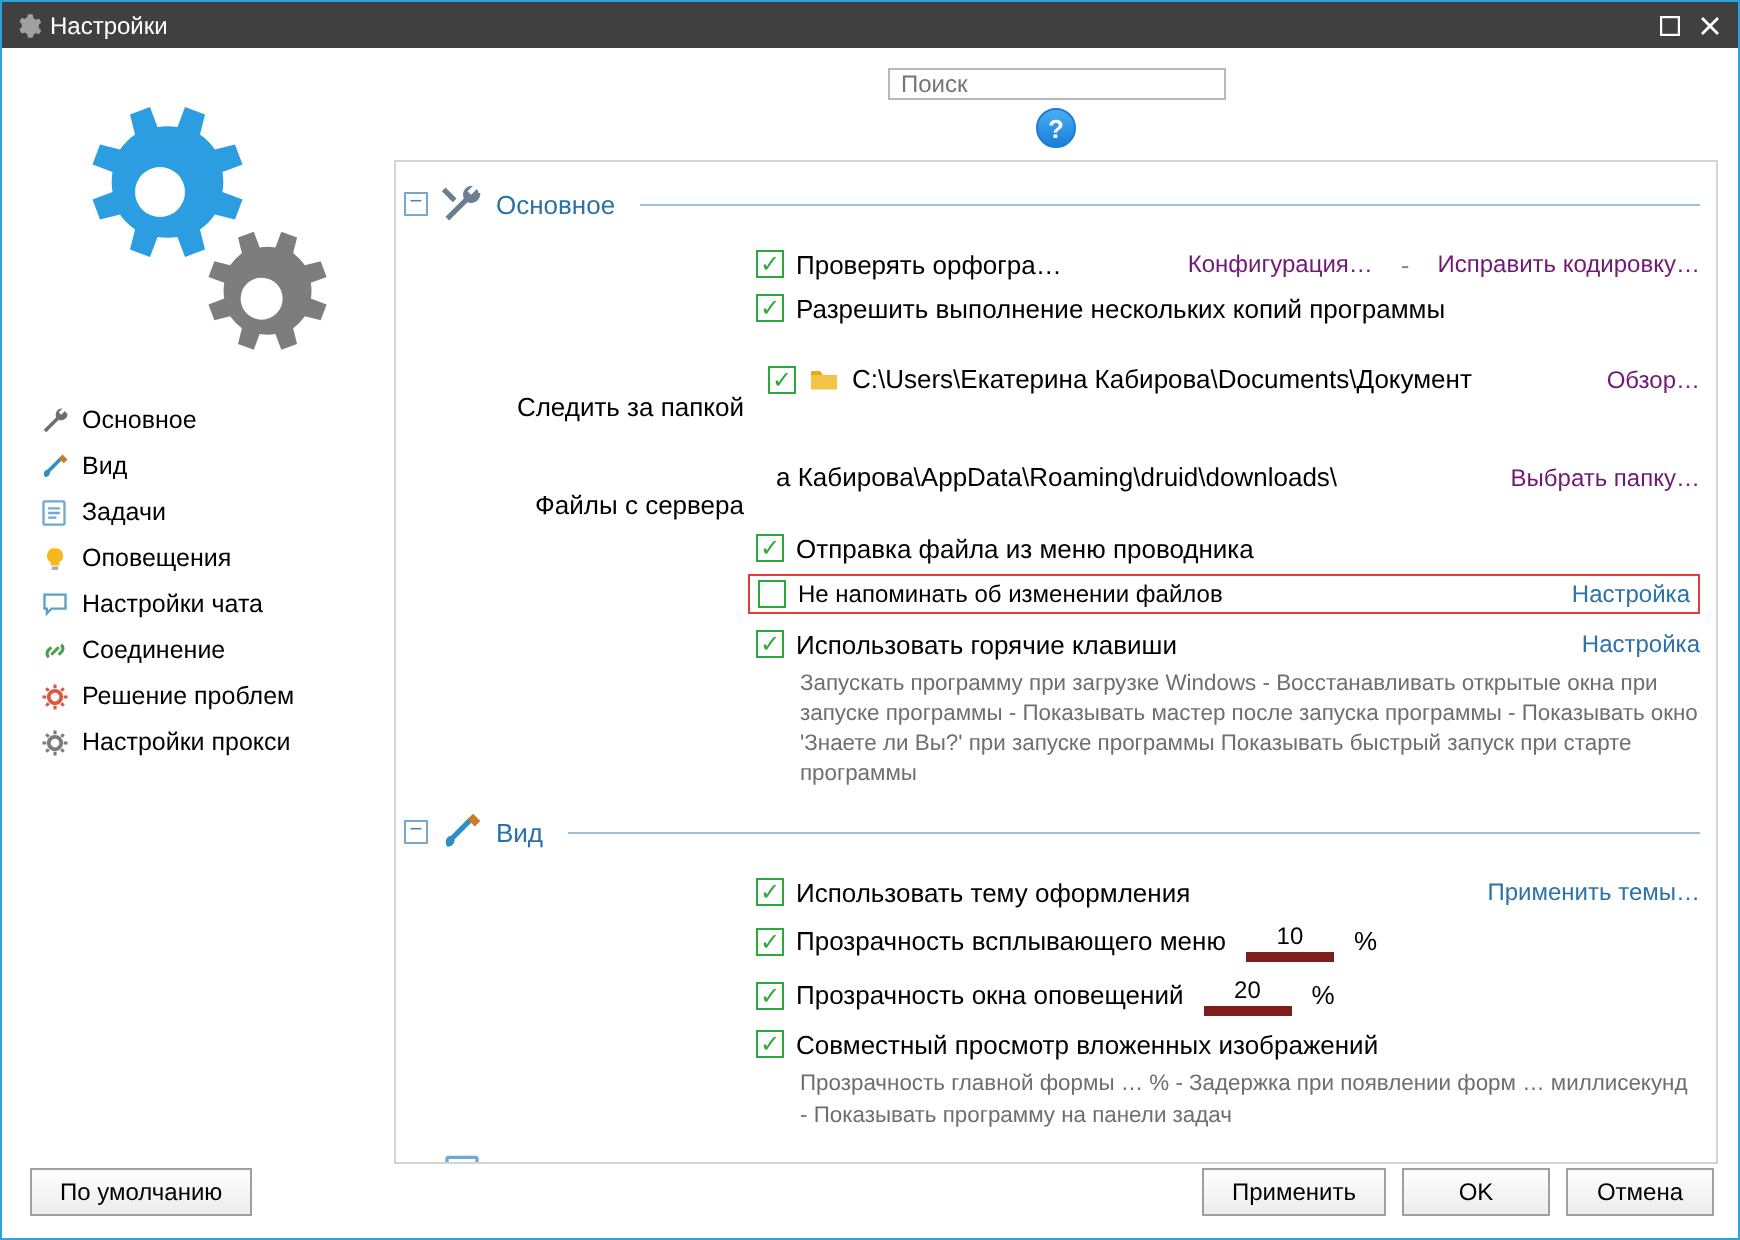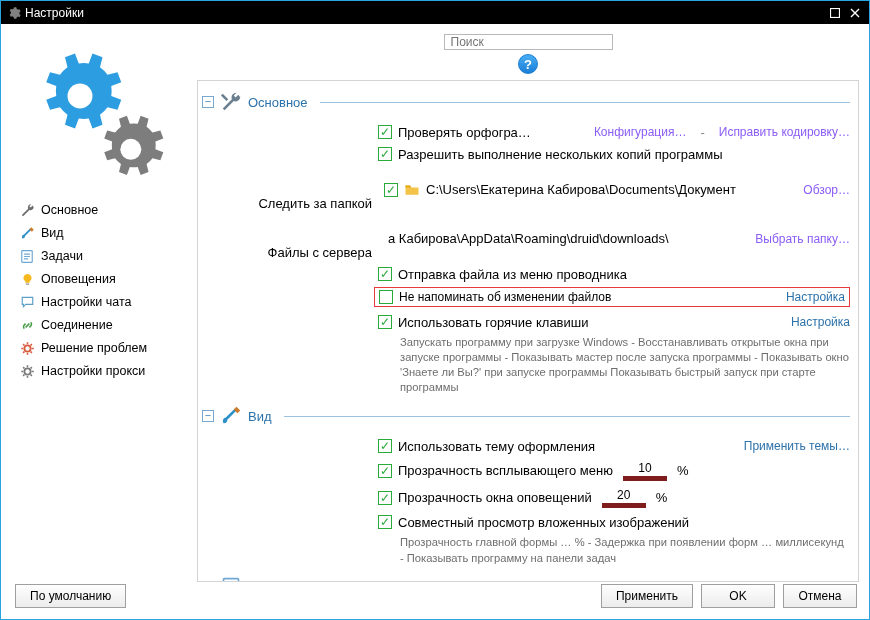--- a/index.html
+++ b/index.html
@@ -1,18 +1,18 @@
 <!DOCTYPE html>
 <html><head>
 <meta charset="utf-8">
 <style>
   * { box-sizing: border-box; }
   body { margin: 0; font-family: "Segoe UI", Tahoma, sans-serif; font-size: 12px; background: #fff; }
   .window { width: 870px; height: 620px; border: 1px solid #29a4e0; position: relative; overflow: hidden; background:#fff; }
-  .titlebar { height: 23px; background: #000000; color: #fff; display: flex; align-items: center; padding: 0 4px 0 6px; }
+  .titlebar { height: 23px; background: #404040; color: #fff; display: flex; align-items: center; padding: 0 4px 0 6px; }
   .titlebar .t-icon { margin-right: 4px; display:flex;}
   .titlebar .title { font-size: 12px; }
   .titlebar .spacer { flex: 1; }
   .titlebar .tbtn { width: 20px; height: 18px; display: flex; align-items: center; justify-content: center; color: #fff; cursor: pointer; }
   .content { display: flex; height: 558px; padding: 10px 10px 0 14px; gap: 12px; }
   .left { width: 170px; display:flex; flex-direction:column; }
   .gears { height: 164px; display: flex; align-items: center; justify-content: center; }
   .nav { display: flex; flex-direction: column; gap: 3px; padding-top: 2px; padding-left:4px;}
   .nav-item { display: flex; align-items: center; gap: 6px; font-size: 12.5px; color: #000; padding: 2px 0; cursor:pointer;}
   .nav-item .ic { width: 16px; height: 16px; display:flex; align-items:center; justify-content:center; color:#2c8fc8;}
@@ -27,21 +27,21 @@
   .scroll::-webkit-scrollbar-thumb{background:#c9c9c9;border:1px solid #a0a0a0;}
   .section-head { display: flex; align-items: center; gap: 6px; margin: 4px 0 8px 0; }
   .collapse { width: 12px; height: 12px; border: 1px solid #7aa7cd; color:#4a84b5; font-size: 11px; line-height: 9px; text-align:center; cursor:pointer; background:#fff;}
   .sec-icon { width: 22px; height: 22px; display:flex; align-items:center; justify-content:center;}
   .sec-title { color: #2c72aa; font-size: 13px; }
   .sec-line { flex: 1; height: 1px; background: #9cc1de; margin-left:6px;}
   .opt-row { display: flex; align-items: center; gap: 6px; font-size: 13px; color: #000; padding: 3px 0; min-height:22px;}
   .chk { width: 14px; height: 14px; border: 1px solid #2aaa3b; display:flex; align-items:center; justify-content:center; flex-shrink:0; cursor:pointer;}
   .chk.checked::after{ content:"✓"; color:#2aaa3b; font-size:12px; line-height:1;}
   .chk.empty { border-color:#2aaa3b; }
-  .link { color: #8b5cf6; font-size: 12px; cursor:pointer;text-align:right; }
+  .link { color: #701a75; font-size: 12px; cursor:pointer;text-align:right; }
   .sub { color:#6e6e6e; font-size:11.2px; line-height:1.35; padding:2px 0 6px 22px;}
   .highlight { border: 1.5px solid #e83a3a; padding: 2px 4px; margin:2px 0 4px -4px; display:flex; align-items:center; justify-content:space-between;}
   .row-right { color:#2c72aa; font-size:12px; cursor:pointer; white-space:nowrap; padding-left:8px;}
   .num-input { width: 44px; border:none; border-bottom:5px solid #7f1d1d; text-align:center; font-size:12px; margin:0 4px;}
   .lbl-left { width:170px; text-align:right; padding-right:6px; color:#000; font-size:13px;margin-top:28px;}
   .path-row { display:flex; align-items:center; gap:6px; font-size:13px; padding:3px 0;}
   .folder-ic { width:16px; height:14px; display:flex; align-items:center; justify-content:center;}
   .footer { height: 38px; border-top: 0; display: flex; align-items: center; padding: 0 12px 10px 14px; gap:8px;}
   .btn { height: 24px; padding: 0 14px; background: linear-gradient(#fefefe,#ececec); border: 1px solid #9f9f9f; font-size: 12px; cursor:pointer; min-width:74px;}
   .footer .spacer{flex:1;}

